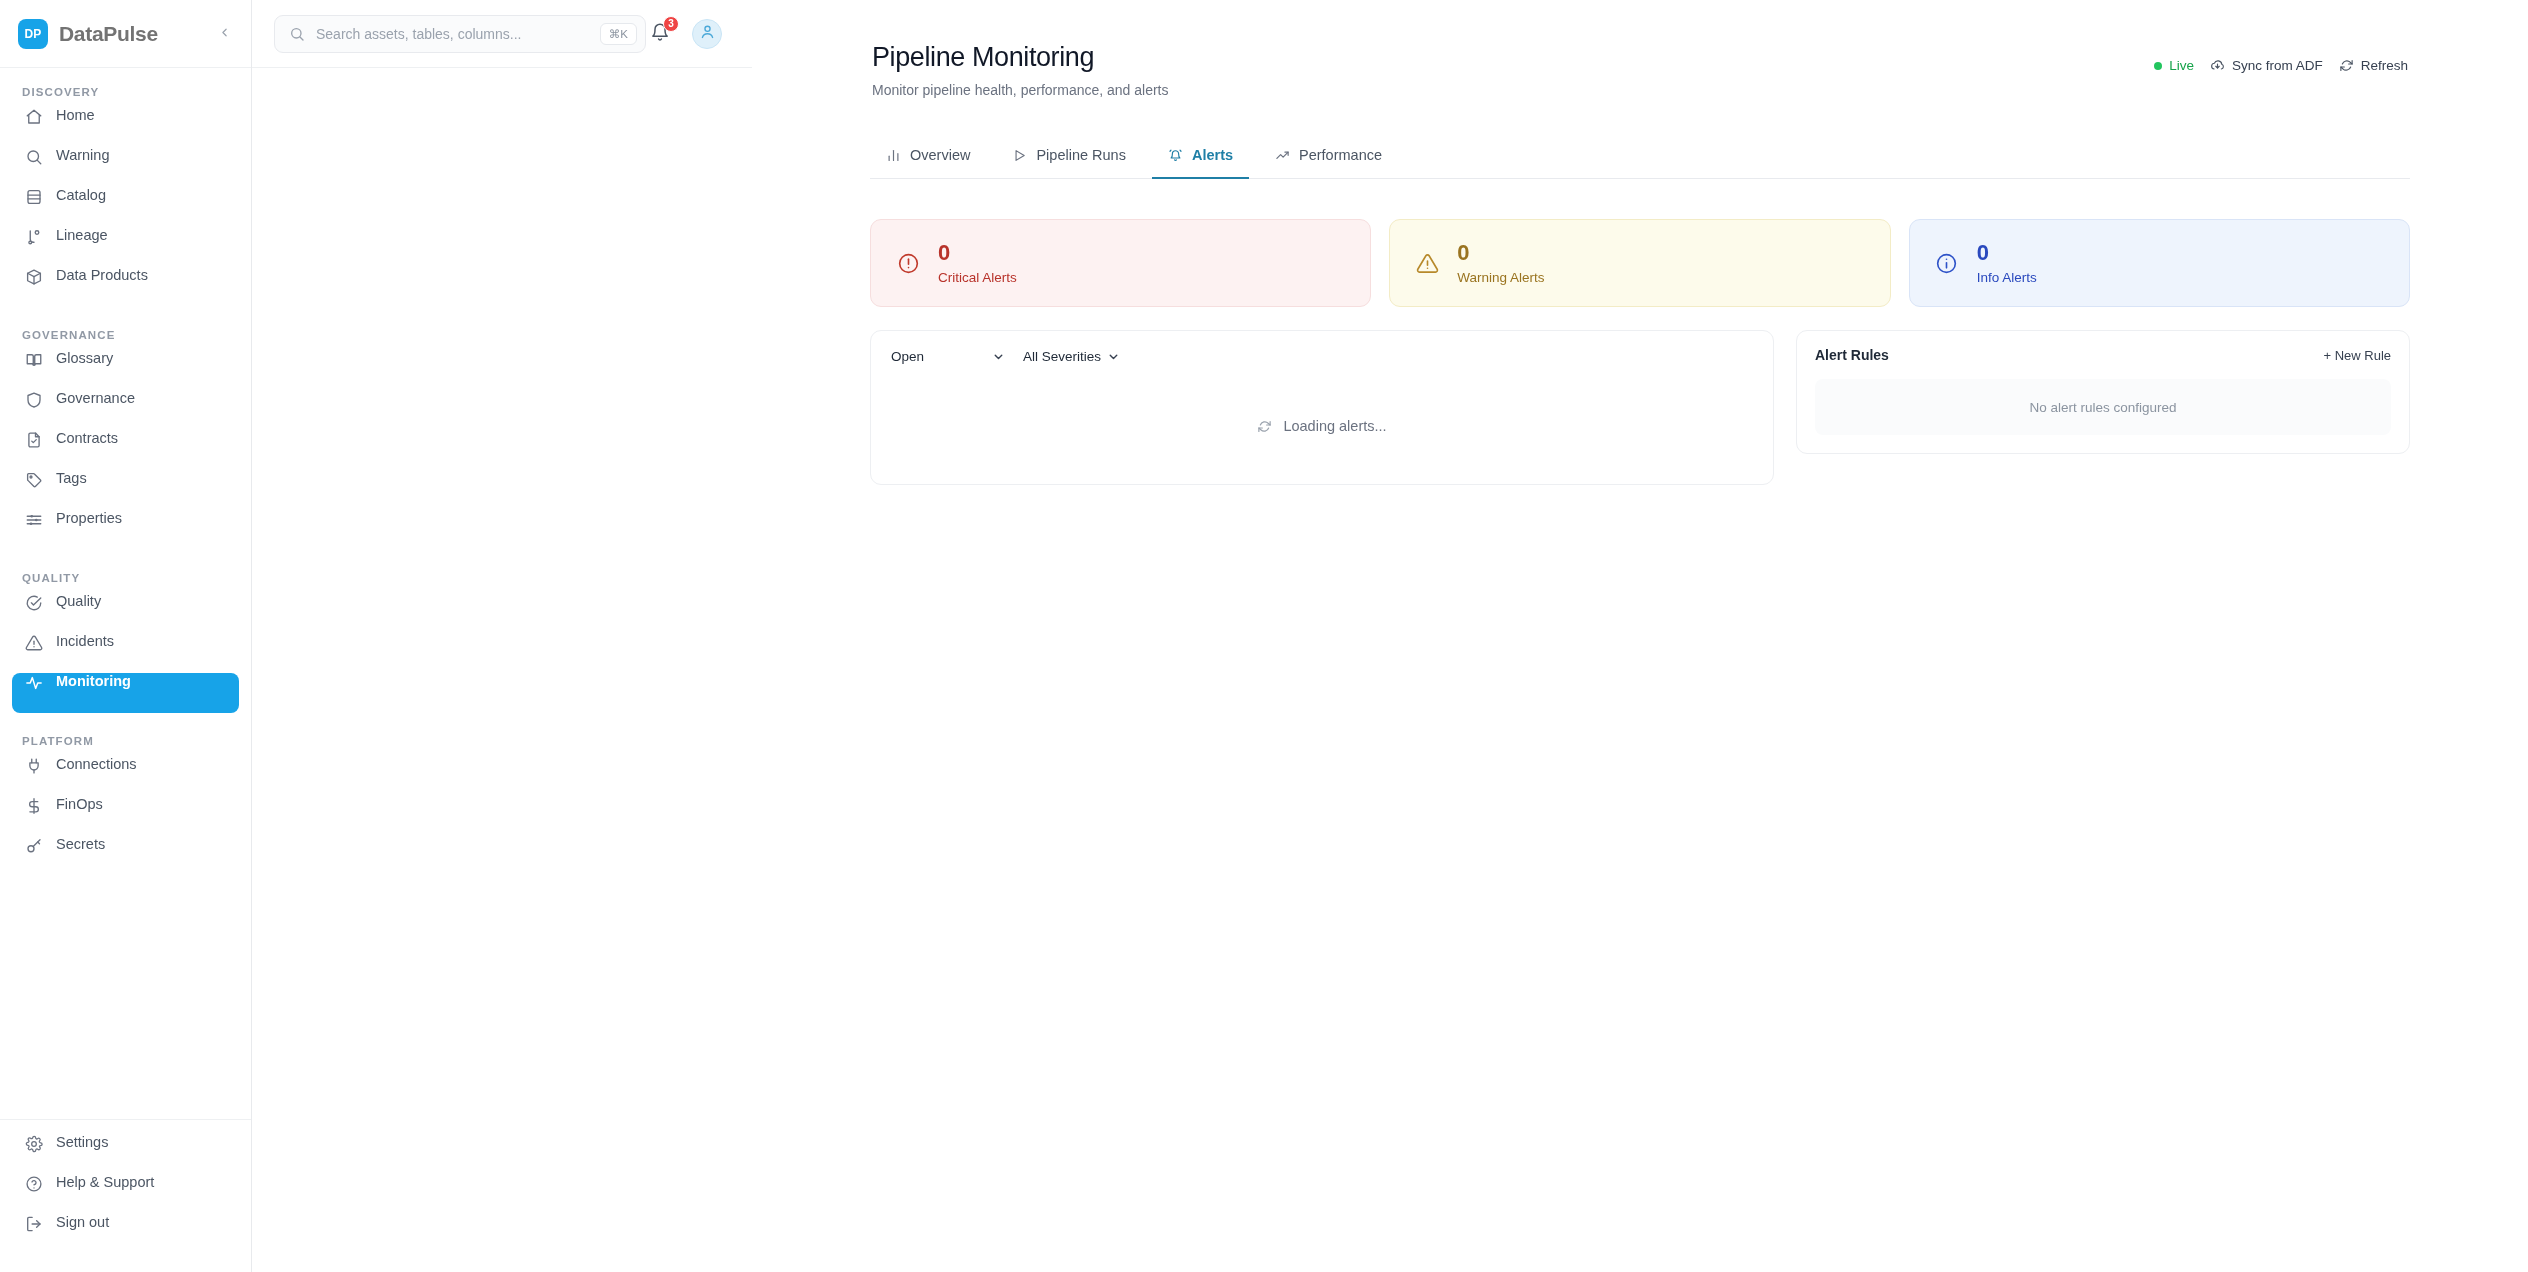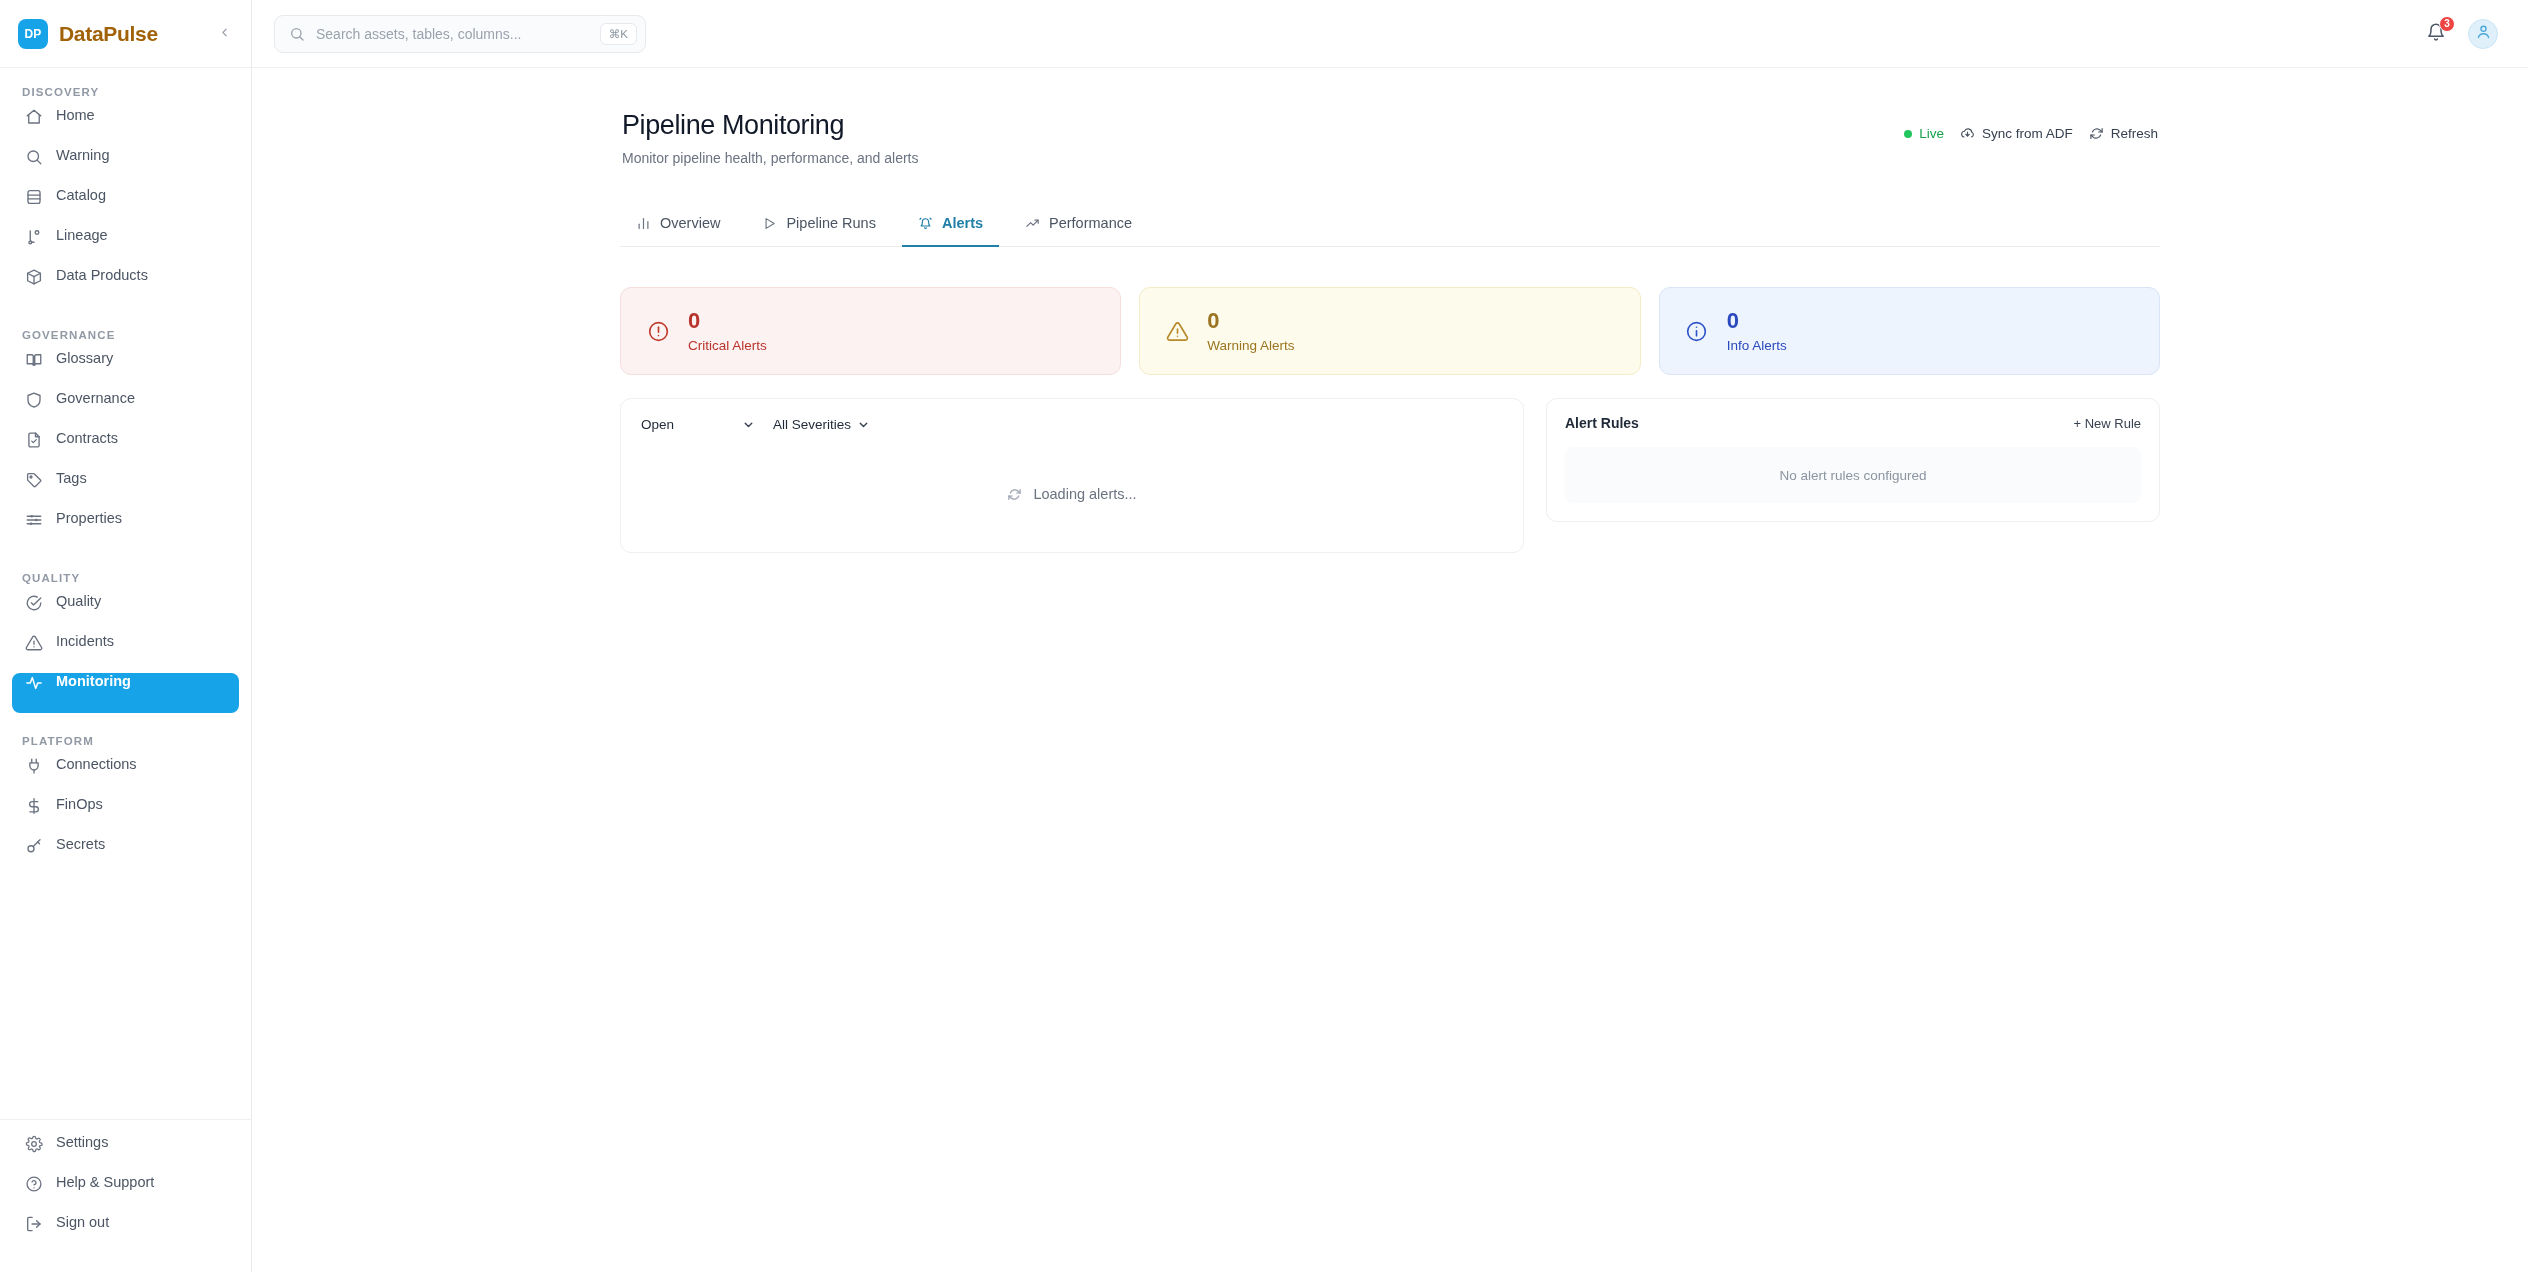--- a/index.html
+++ b/index.html
@@ -33,21 +33,21 @@
   .logo-badge {
     width: 30px; height: 30px; border-radius: 8px;
     background: #17a3e8;
     color: #fff;
     font-size: 12px; font-weight: bold;
     display: flex; align-items: center; justify-content: center;
     letter-spacing: .2px;
     flex: 0 0 30px;
   }
   .logo-text {
-    font-size: 21px; font-weight: bold; color: #a16207;
+    font-size: 21px; font-weight: bold; color: #737373;
     letter-spacing: -.3px;
     flex: 1 1 auto;
   }
   .collapse-btn {
     width: 26px; height: 26px;
     display: flex; align-items: center; justify-content: center;
     color: #9aa2ad; background: transparent; border: none; cursor: pointer;
   }
   .sidebar-nav { flex: 1 1 auto; padding: 18px 0 0 0; overflow: hidden; }
   .nav-section-label {
@@ -72,21 +72,21 @@
     background: #17a3e8; color: #ffffff; font-weight: bold;
   }
   .nav-item.active .ico { color: #ffffff; }
 
   .sidebar-footer {
     border-top: 1px solid #eef0f2;
     padding: 14px 0 18px 0;
   }
 
   
-  .main { flex: 1 1 auto; height: 1272px; display: flex; flex-direction: column; background: #ffffff; min-width: 0;}
+  .main { flex: 1 1 auto; height: 1272px; display: flex; flex-direction: row; background: #ffffff; min-width: 0;}
   .topbar {
     height: 68px; flex: 0 0 68px;
     border-bottom: 1px solid #eef0f2;
     display: flex; align-items: center;
     padding: 0 30px 0 22px;
     background: #fff;
   }
   .search-wrap {
     width: 372px; height: 38px;
     background: #fafbfc;

